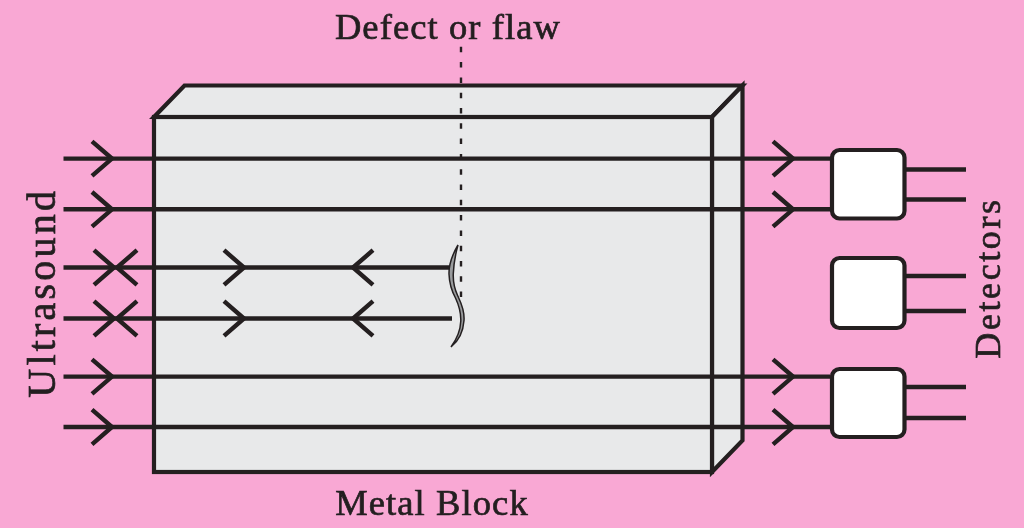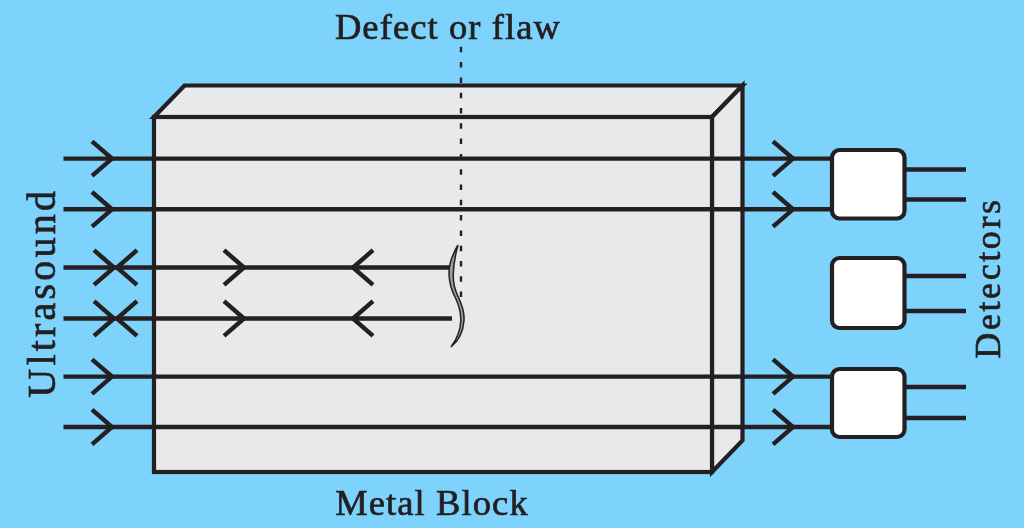--- a/index.html
+++ b/index.html
@@ -1,16 +1,16 @@
 <!DOCTYPE html>
 <html><head>
 <meta charset="utf-8">
 <style>
   html,body{margin:0;padding:0;background:#ffffff;}
-  #stage{position:relative;width:1024px;height:528px;overflow:hidden;background:#7dd3fc;}
+  #stage{position:relative;width:1024px;height:528px;overflow:hidden;background:#f9a8d4;}
   svg{display:block;}
   text{font-family:"Liberation Serif", serif;fill:#231f20;stroke:#231f20;stroke-width:0.7;}
 </style>
 </head>
 <body>
 <div id="stage">
 <svg width="1024" height="528" viewBox="0 0 1024 528">
 
   <g stroke="#241f20" stroke-width="4.2" fill="#e8e9ea" stroke-linejoin="miter">
     <polygon points="154,117 184.5,85.5 742.5,85.5 712,117"></polygon>

